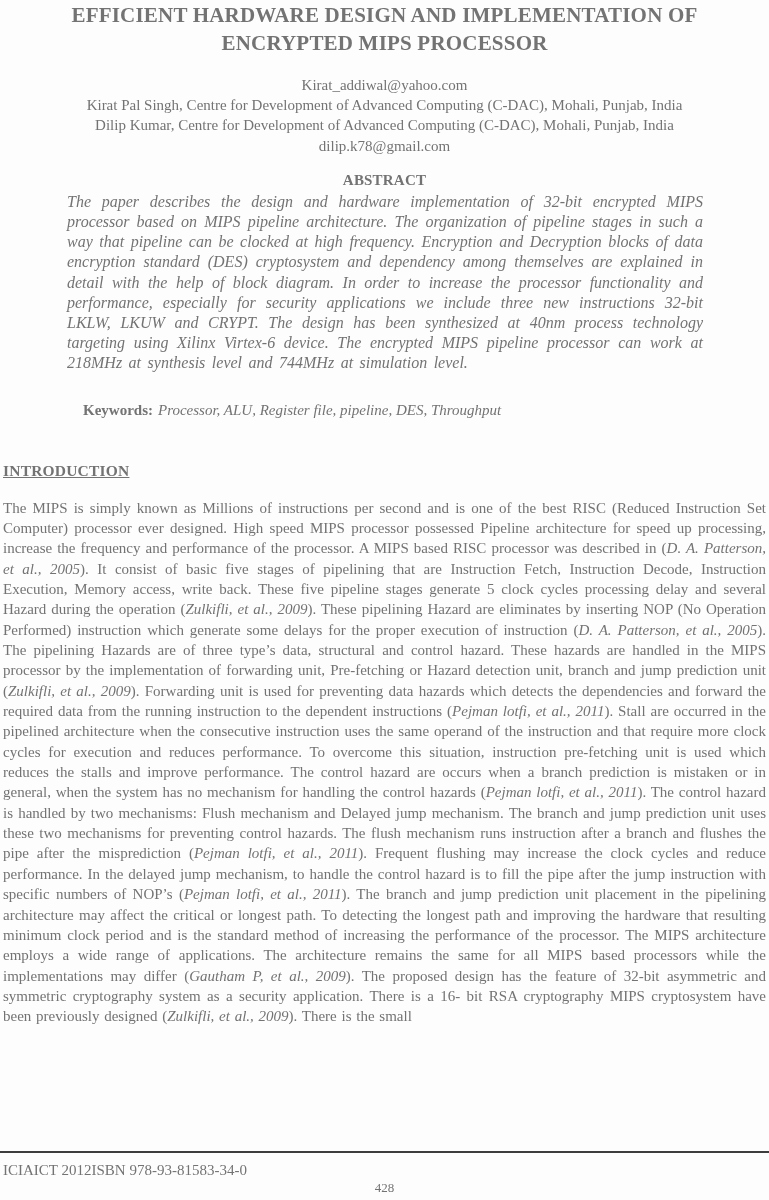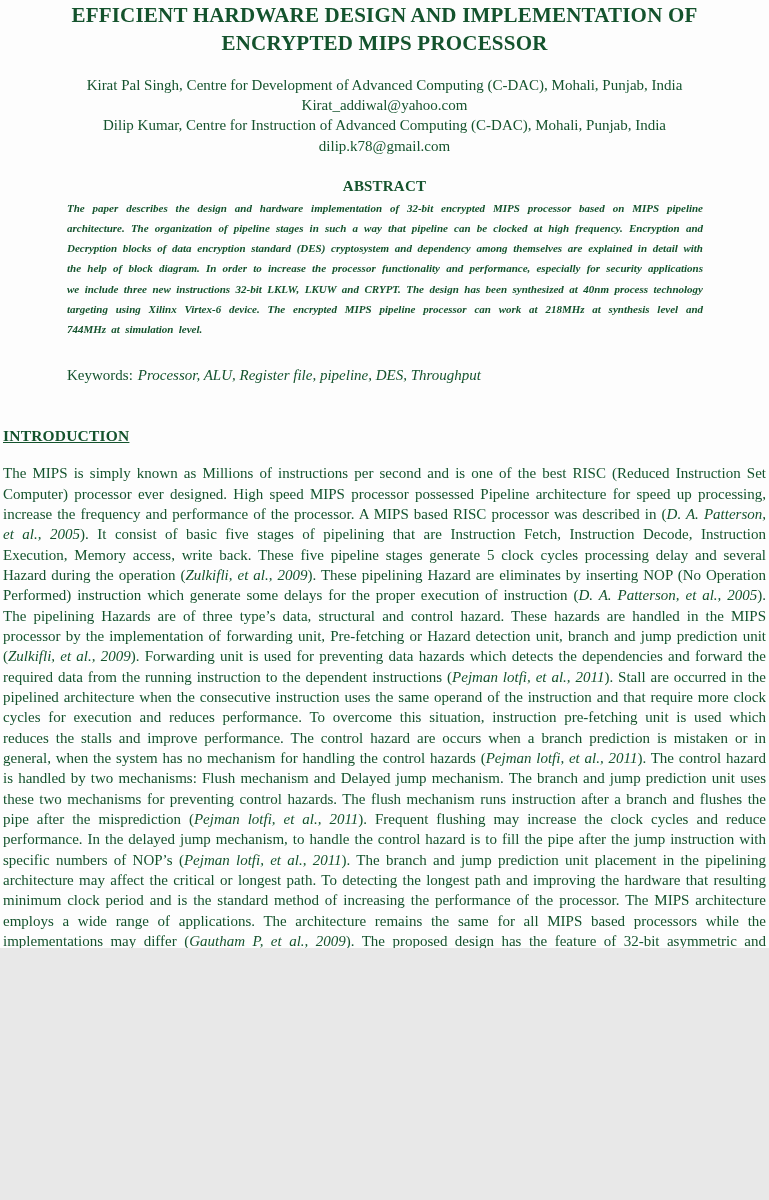--- a/index.html
+++ b/index.html
@@ -1,30 +1,30 @@
 <!DOCTYPE html>
 <html><head>
 <meta charset="utf-8">
 <style>
   html, body { margin:0; padding:0; background:#e8e8e8; }
   .page {
-    width:769px; height:948px; position:relative; margin:0 auto;
-    background:#fdfdfd; color:#14532d; overflow:hidden;
+    width:769px; height:1200px; position:relative; margin:0 auto;
+    background:#fdfdfd; color:#737373; overflow:hidden;
     font-family:"Liberation Serif", serif;
     box-sizing:border-box;
   }
   .title-block { padding-top:1px; text-align:center; font-weight:700; font-size:21px; line-height:28px; letter-spacing:0.2px; }
   .authors-block { margin-top:18px; text-align:center; font-size:15px; line-height:20.2px; }
-  .abstract-heading { margin-top:22px; text-align:center; font-weight:700; font-size:15px; line-height:16px; letter-spacing:0.2px; }
+  .abstract-heading { margin-top:16px; text-align:center; font-weight:700; font-size:15px; line-height:16px; letter-spacing:0.2px; }
   .abstract-body {
     margin:4px 66px 0 67px; font-style:italic; text-align:justify;
-    font-size:11px; line-height:20.2px; word-spacing:2.5px;font-weight:bold;
+    font-size:16px; line-height:20.2px; word-spacing:2.5px;
   }
   .keywords { margin:26px 66px 0 67px; font-size:15px; line-height:20px; }
-  .keywords .kw-label { font-weight:400; margin-right:5px; }
+  .keywords .kw-label { font-weight:700; margin-right:5px;margin-left:16px; }
   .keywords .kw-value { font-style:italic; }
   .intro-heading { margin:41px 3px 0 3px; font-weight:700; font-size:15.5px; line-height:19px; letter-spacing:0.2px;text-decoration:underline; }
   .intro-body {
     margin:18px 3px 0 3px; text-align:justify;
     font-size:15px; line-height:20.35px; word-spacing:1px;
   }
   .intro-body .italic, .abstract-body, .kw-value { font-synthesis:none; }
   .italic { font-style:italic; }
   .footer-divider { position:absolute; left:0; right:0; top:1151px; height:2px; background:#3d3d3d; }
   .footer-row {
@@ -37,23 +37,23 @@
 <body>
 
 <div class="page">
 
   <div class="title-block">
     <div>EFFICIENT HARDWARE DESIGN AND IMPLEMENTATION OF</div>
     <div>ENCRYPTED MIPS PROCESSOR</div>
   </div>
 
   <div class="authors-block">
+    <div>Kirat_addiwal@yahoo.com</div>
     <div>Kirat Pal Singh, Centre for Development of Advanced Computing (C-DAC), Mohali, Punjab, India</div>
-    <div>Kirat_addiwal@yahoo.com</div>
-    <div>Dilip Kumar, Centre for Instruction of Advanced Computing (C-DAC), Mohali, Punjab, India</div>
+    <div>Dilip Kumar, Centre for Development of Advanced Computing (C-DAC), Mohali, Punjab, India</div>
     <div>dilip.k78@gmail.com</div>
   </div>
 
   <div class="abstract-heading">ABSTRACT</div>
 
   <div class="abstract-body">The paper describes the design and hardware implementation of 32-bit encrypted MIPS processor based on MIPS pipeline architecture. The organization of pipeline stages in such a way that pipeline can be clocked at high frequency. Encryption and Decryption blocks of data encryption standard (DES) cryptosystem and dependency among themselves are explained in detail with the help of block diagram. In order to increase the processor functionality and performance, especially for security applications we include three new instructions 32-bit LKLW, LKUW and CRYPT. The design has been synthesized at 40nm process technology targeting using Xilinx Virtex-6 device. The encrypted MIPS pipeline processor can work at 218MHz at synthesis level and 744MHz at simulation level.</div>
 
   <div class="keywords">
     <span class="kw-label">Keywords:</span><span class="kw-value">Processor, ALU, Register file, pipeline, DES, Throughput</span>
   </div>

